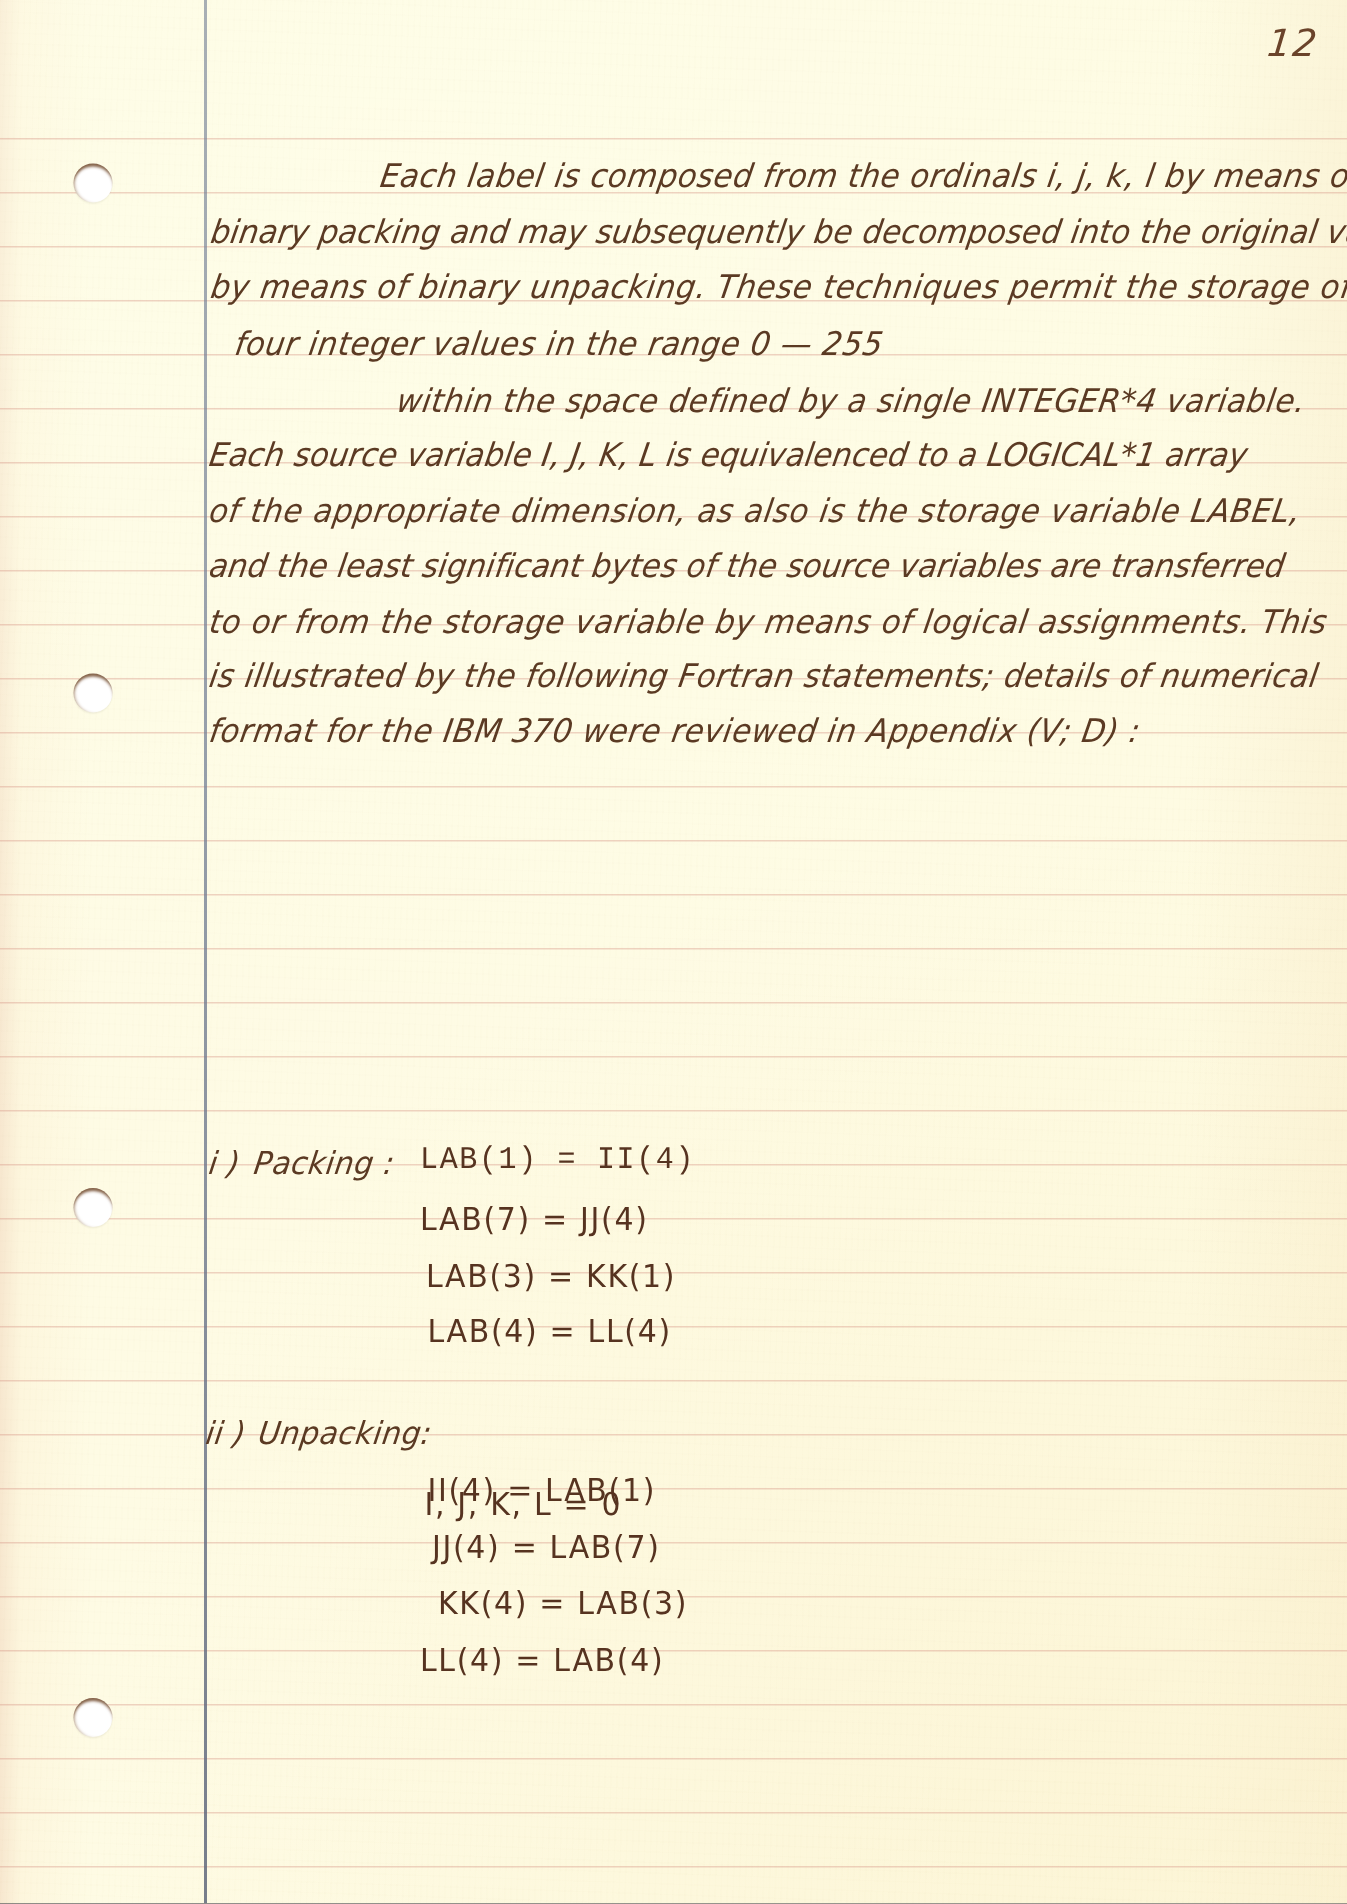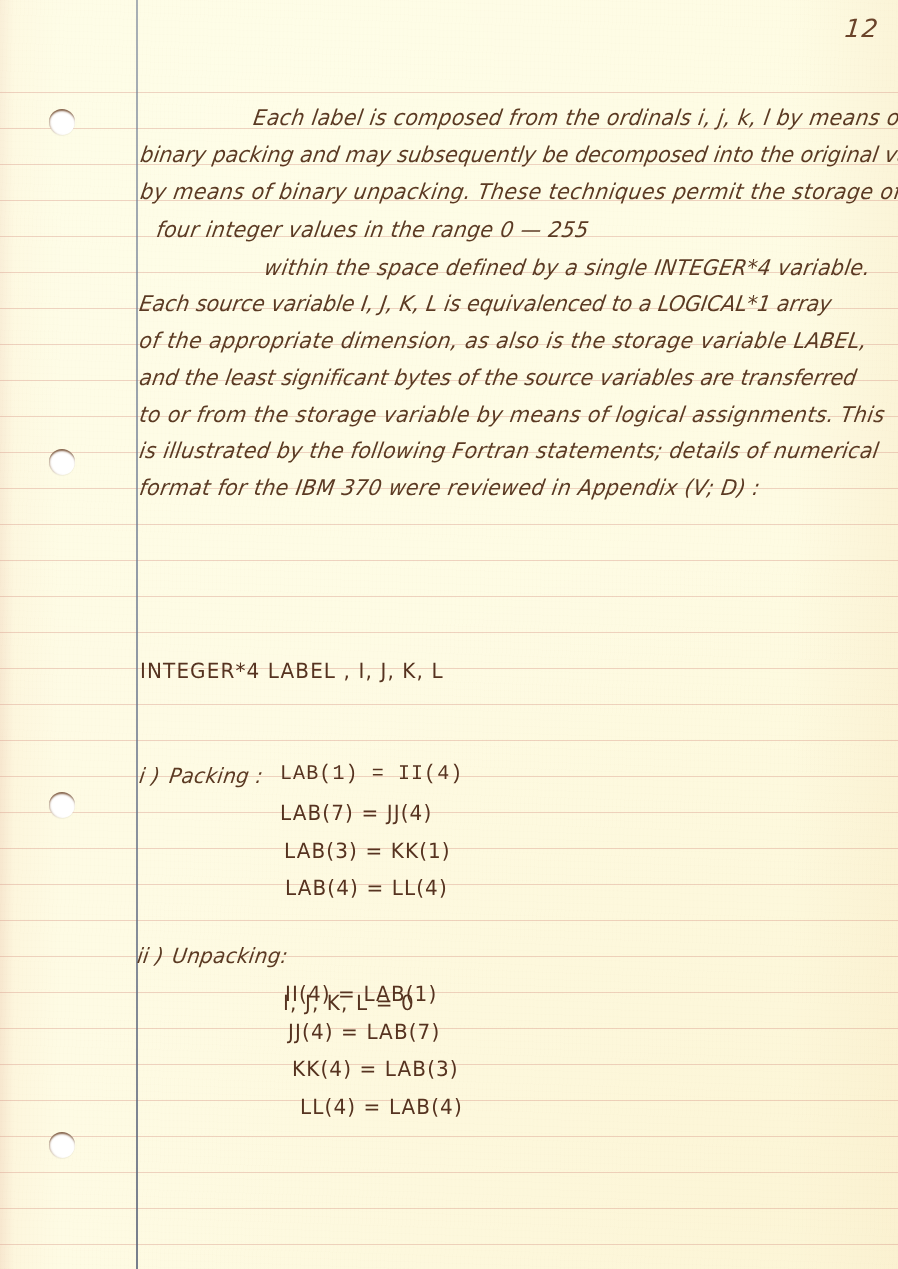--- a/index.html
+++ b/index.html
@@ -184,32 +184,31 @@
   <div class="hand prose" style="left:155px; top:220px;">four integer values in the range 0 — 255</div>
 
   <div class="hand prose" style="left:263px; top:258px;">within the space defined by a single INTEGER*4 variable.</div>
   <div class="hand prose" style="left:138px; top:294px; letter-spacing:.05px;">Each source variable I, J, K, L is equivalenced to a LOGICAL*1 array</div>
   <div class="hand prose" style="left:138px; top:331px; letter-spacing:.45px;">of the appropriate dimension, as also is the storage variable LABEL,</div>
   <div class="hand prose" style="left:138px; top:368px; letter-spacing:.05px;">and the least significant bytes of the source variables are transferred</div>
   <div class="hand prose" style="left:138px; top:405px; letter-spacing:.45px;">to or from the storage variable by means of logical assignments. This</div>
   <div class="hand prose" style="left:138px; top:441px; letter-spacing:.3px;">is illustrated by the following Fortran statements; details of numerical</div>
   <div class="hand prose" style="left:138px; top:478px; letter-spacing:.4px;">format for the IBM 370 were reviewed in Appendix (V; D) :</div>
 
-  <div class="hand code" style="left:140px; top:661px;">INTEGER*4   LABEL , I, J, K, L</div>
 
   <div class="hand label-item" style="left:138px; top:766px;">i )</div>
   <div class="hand label-item" style="left:168px; top:766px;">Packing :</div>
 
   <div class="hand code" style="left:280px; top:765px;font-family:Liberation Mono, monospace;">LAB(1) = II(4)</div>
   <div class="hand code" style="left:280px; top:803px;">LAB(7) = JJ(4)</div>
   <div class="hand code" style="left:284px; top:841px;">LAB(3) = KK(1)</div>
   <div class="hand code" style="left:285px; top:878px;text-align:right;">LAB(4) =  LL(4)</div>
 
   <div class="hand label-item" style="left:136px; top:946px;">ii )</div>
   <div class="hand label-item" style="left:171px; top:946px;">Unpacking:</div>
 
   <div class="hand code" style="left:283px; top:945px;margin-top:48px;">I, J, K, L = 0</div>
   <div class="hand code" style="left:285px; top:984px;">II(4) = LAB(1)</div>
   <div class="hand code" style="left:288px; top:1022px;">JJ(4) = LAB(7)</div>
   <div class="hand code" style="left:292px; top:1059px;">KK(4) = LAB(3)</div>
-  <div class="hand code" style="left:300px; top:1097px;">LL(4) = LAB(4)</div>
+  <div class="hand code" style="left:280px; top:1097px;">LL(4) = LAB(4)</div>
 
 </div>
 
 </body></html>

